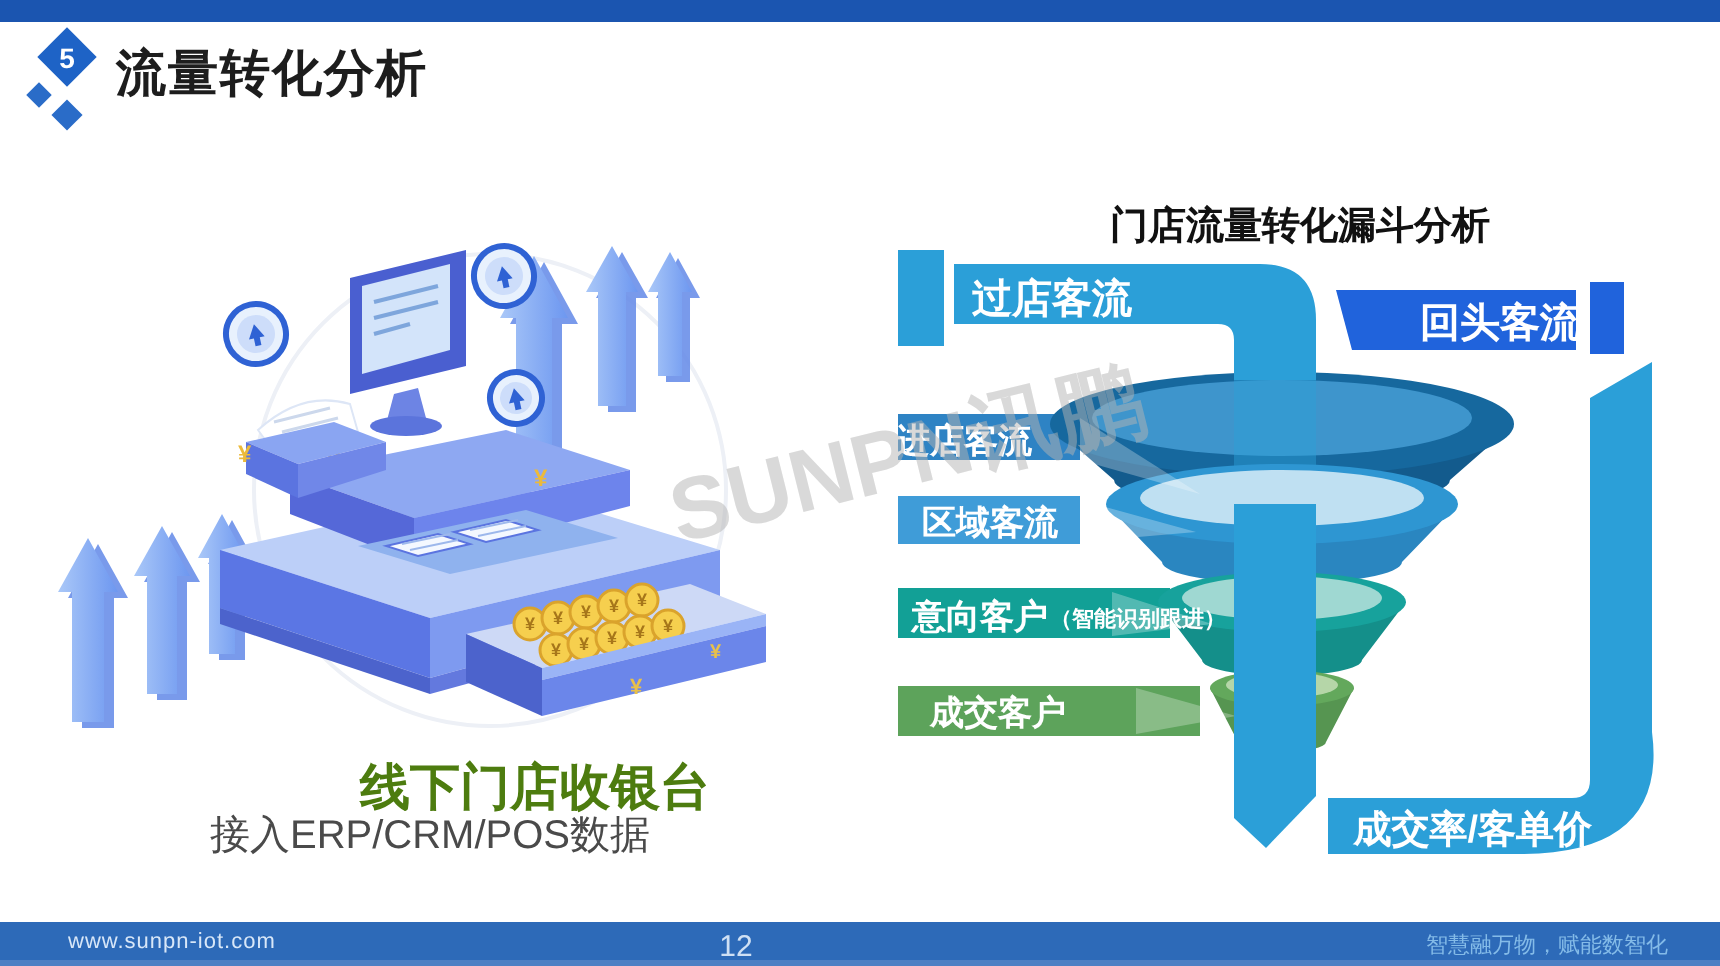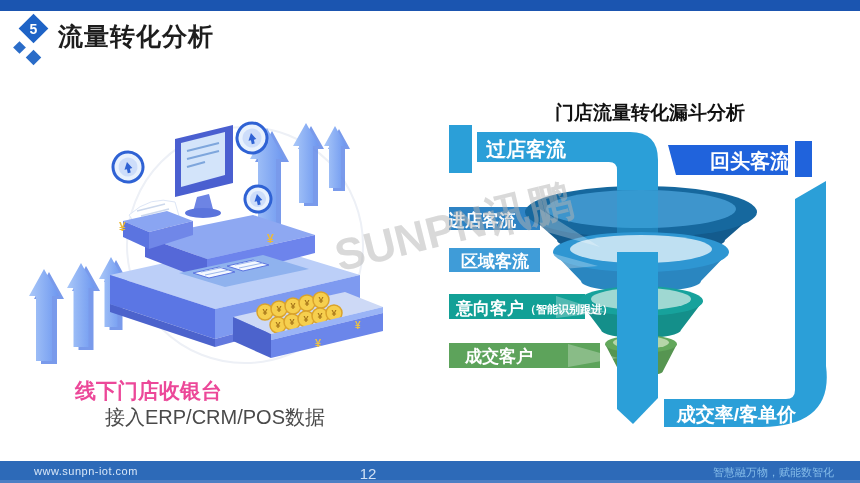--- a/index.html
+++ b/index.html
@@ -4,22 +4,22 @@
 <style>
   html,body{margin:0;padding:0;background:#fff;}
   .slide{position:relative;width:860px;height:483px;background:#ffffff;overflow:hidden;
          font-family:"Liberation Sans","DejaVu Sans",sans-serif;}
   
   .topbar{position:absolute;left:0;top:0;width:860px;height:11px;background:#1b55b0;}
   
   .hdr-badge{position:absolute;left:8px;top:12px;width:48px;height:56px;}
   .page-title{position:absolute;left:58px;top:20px;font-size:25px;font-weight:700;color:#1d1d1d;letter-spacing:1px;}
   
-  .cap-title{position:absolute;left:75px;top:377px;width:280px;text-align:left;
-             font-size:21px;font-weight:700;color:#ec4899;}
+  .cap-title{position:absolute;left:75px;top:377px;width:280px;text-align:right;
+             font-size:25px;font-weight:700;color:#4d7c0f;}
   .cap-sub{position:absolute;left:75px;top:404px;width:280px;text-align:center;
            font-size:20px;color:#4a4a4a;}
   
   .funnel-title{position:absolute;left:470px;top:100px;width:360px;text-align:center;
                 font-size:19px;font-weight:700;color:#111;}
   
   .flabel{position:absolute;color:#ffffff;font-weight:700;white-space:nowrap;}
   .lab-pass{left:486px;top:136px;font-size:20px;}
   .lab-return{left:678px;top:148px;width:112px;text-align:right;font-size:20px;}
   .lab-enter{left:424px;top:209px;width:92px;text-align:right;font-size:17px;}

